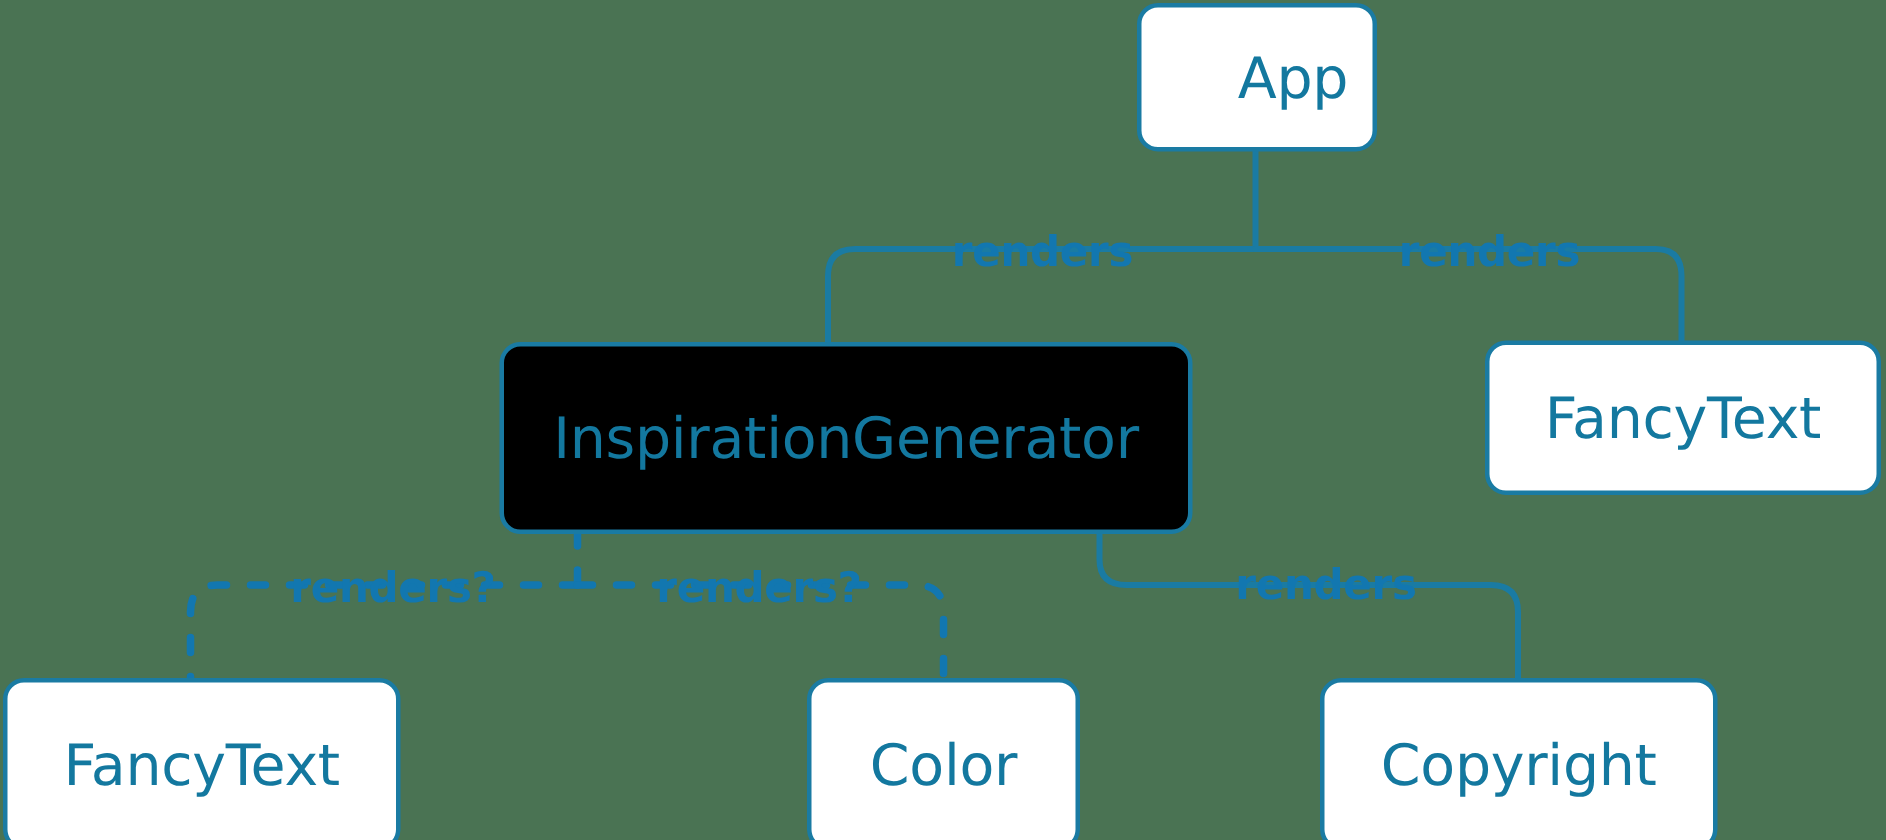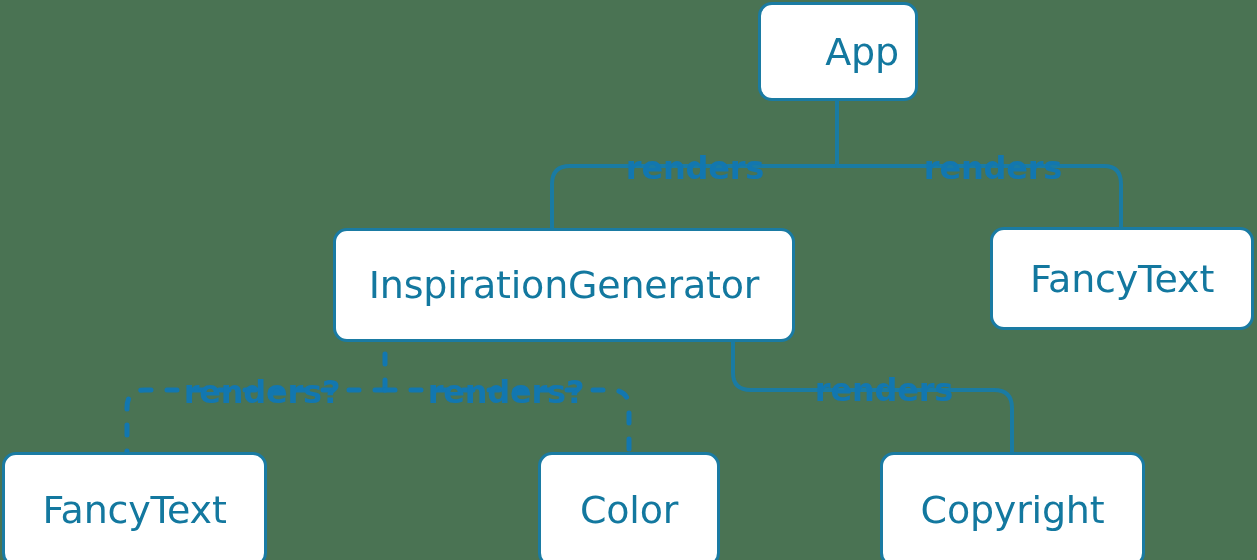--- a/index.html
+++ b/index.html
@@ -38,21 +38,21 @@
     color: #13789f;
     font-size: 38px;
     font-weight: 400;
     letter-spacing: -0.2px;
     white-space: nowrap;
     z-index: 2;
   }
   .edge-label {
     position: absolute;
     color: #1277b0;
-    font-size: 32px;
+    font-size: 28px;
     font-weight: 600;
     letter-spacing: -0.2px;
     white-space: nowrap;
     transform: translate(-50%, -50%);
     z-index: 3;
   }
 </style>
 </head>
 <body style="background: rgb(74, 115, 83);">
 
@@ -72,21 +72,21 @@
 
     <path d="M 385 390 L 145 390 Q 127 390 127 408 L 127 452" fill="none" stroke="#1277b0" stroke-width="5" stroke-linecap="round" stroke-linejoin="round" stroke-dasharray="10 16"></path>
 
     <path d="M 385 390 L 611 390 Q 629 390 629 408 L 629 452" fill="none" stroke="#1277b0" stroke-width="5" stroke-linecap="round" stroke-linejoin="round" stroke-dasharray="10 16"></path>
   </svg>
 
   <div class="node" style="left: 758px; top: 2px; width: 160px; height: 99px; background: rgb(255, 255, 255); border-color: rgb(26, 123, 163); color: rgb(19, 120, 159); padding-left: 48px;">
     <span>App</span>
   </div>
 
-  <div class="node" style="left: 333px; top: 228px; width: 462px; height: 114px; background: #ffffff; border-color: rgb(26, 123, 163); color: rgb(19, 120, 159);">
+  <div class="node" style="left: 333px; top: 228px; width: 462px; height: 128px; background: #000000; border-color: rgb(26, 123, 163); color: rgb(19, 120, 159);">
     <span>InspirationGenerator</span>
   </div>
 
   <div class="node" style="left: 990px; top: 227px; width: 264px; height: 103px; background: rgb(255, 255, 255); border-color: rgb(26, 123, 163); color: rgb(19, 120, 159);">
     <span>FancyText</span>
   </div>
 
   <div class="node" style="left: 2px; top: 452px; width: 265px; height: 115px; background: rgb(255, 255, 255); border-color: rgb(26, 123, 163); color: rgb(19, 120, 159);">
     <span>FancyText</span>
   </div>

